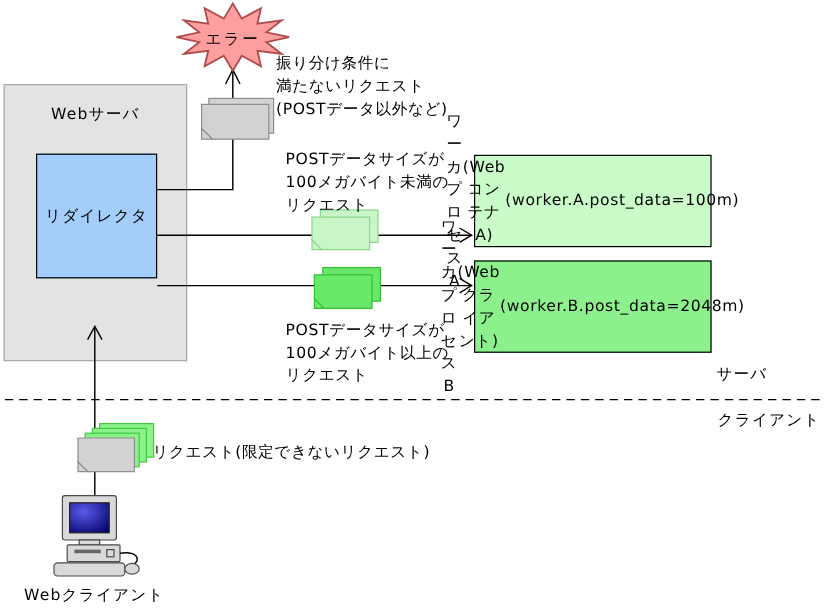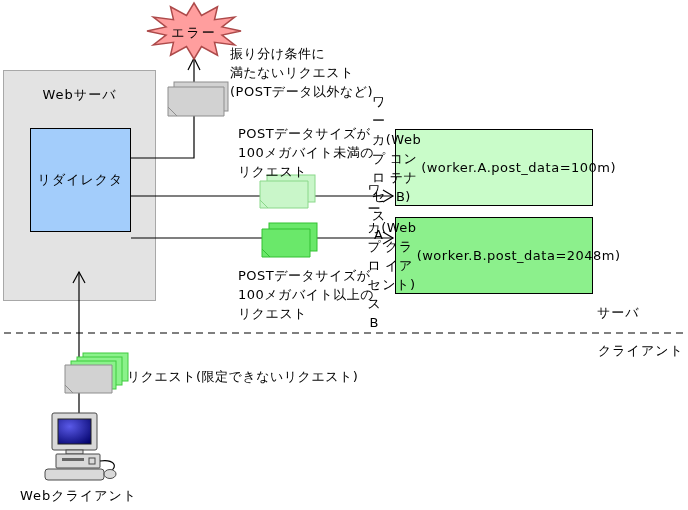--- a/index.html
+++ b/index.html
@@ -63,21 +63,21 @@
   <div class="abs server-box">
     <div class="abs server-box-label">Webサーバ</div>
   </div>
 
   <div class="abs redirector-box">
     <span>リダイレクタ</span>
   </div>
 
   <div class="abs worker-box worker-a">
     <div>ワーカプロセスA</div>
-    <div>(WebコンテナB)</div>
+    <div>(WebコンテナA)</div>
     <div>(worker.A.post_data=100m)</div>
   </div>
 
   <div class="abs worker-box worker-b">
     <div>ワーカプロセスB</div>
     <div>(Webクライアント)</div>
     <div>(worker.B.post_data=2048m)</div>
   </div>
 
   <svg class="abs svg-layer" width="688" height="510" viewBox="0 0 688 510">

